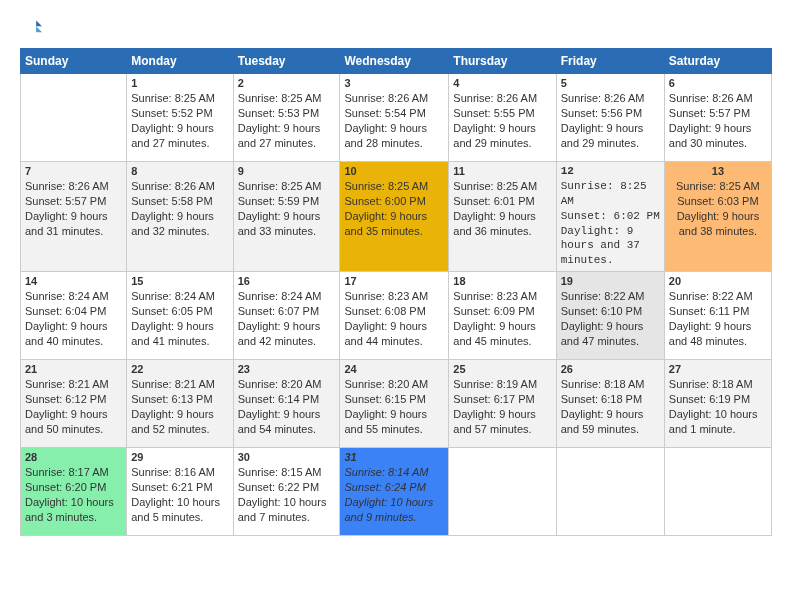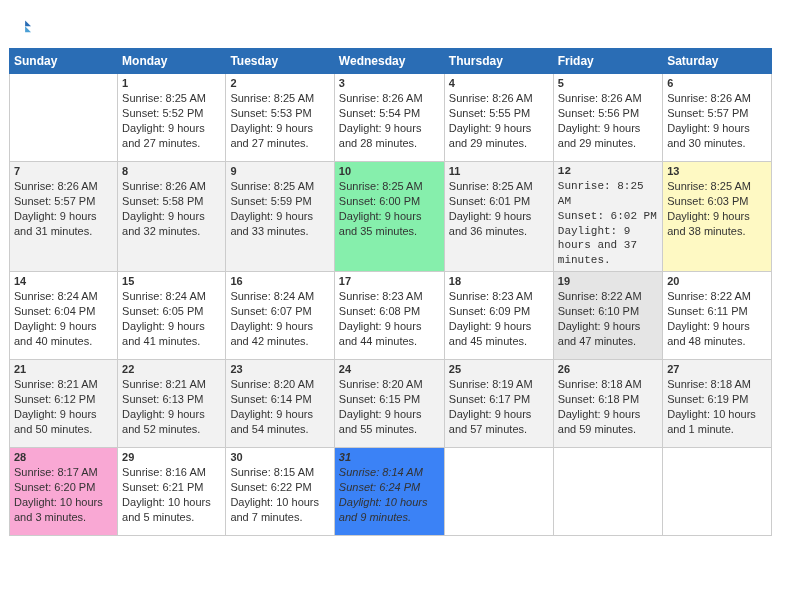--- a/index.html
+++ b/index.html
@@ -6,21 +6,21 @@
     body {
       width: 792px;
       height: 612px;
       font-family: Arial, sans-serif;
       background: #fff;
       overflow: hidden;
     }
     .container {
       width: 792px;
       height: 536px;
-      padding: 16px 20px 10px 9px;
+      padding: 16px 20px 10px 20px;
     }
     .header {
       display: flex;
       align-items: flex-start;
       justify-content: space-between;
       margin-bottom: 10px;
     }
     .logo {
       display: flex;
       align-items: center;
@@ -190,21 +190,21 @@
         </div>
       </td>
           <td style="background-color: rgb(242, 242, 242);">
         <span class="day-num">9</span>
         <div class="day-info">
           <span>Sunrise: 8:25 AM</span><br>
           <span>Sunset: 5:59 PM</span><br>
           <span>Daylight: 9 hours and 33 minutes.</span>
         </div>
       </td>
-          <td style="background-color: #86efac; margin-left: 36px;">
+          <td style="background-color: #eab308; margin-left: 36px;">
         <span class="day-num">10</span>
         <div class="day-info">
           <span>Sunrise: 8:25 AM</span><br>
           <span>Sunset: 6:00 PM</span><br>
           <span>Daylight: 9 hours and 35 minutes.</span>
         </div>
       </td>
           <td style="background-color: rgb(242, 242, 242);">
         <span class="day-num">11</span>
         <div class="day-info">
@@ -214,21 +214,21 @@
         </div>
       </td>
           <td style="background-color: rgb(242, 242, 242); font-family: Liberation Mono, monospace;">
         <span class="day-num">12</span>
         <div class="day-info">
           <span>Sunrise: 8:25 AM</span><br>
           <span>Sunset: 6:02 PM</span><br>
           <span>Daylight: 9 hours and 37 minutes.</span>
         </div>
       </td>
-          <td style="background-color: #fef9c3;">
+          <td style="background-color: #fdba74; text-align: center;">
         <span class="day-num">13</span>
         <div class="day-info">
           <span>Sunrise: 8:25 AM</span><br>
           <span>Sunset: 6:03 PM</span><br>
           <span>Daylight: 9 hours and 38 minutes.</span>
         </div>
       </td>
         </tr>
         <tr>
           <td style="background-color: rgb(255, 255, 255);">
@@ -340,21 +340,21 @@
           <td style="background-color: rgb(242, 242, 242);">
         <span class="day-num">27</span>
         <div class="day-info">
           <span>Sunrise: 8:18 AM</span><br>
           <span>Sunset: 6:19 PM</span><br>
           <span>Daylight: 10 hours and 1 minute.</span>
         </div>
       </td>
         </tr>
         <tr>
-          <td style="background-color: #f9a8d4;">
+          <td style="background-color: #86efac;">
         <span class="day-num">28</span>
         <div class="day-info">
           <span>Sunrise: 8:17 AM</span><br>
           <span>Sunset: 6:20 PM</span><br>
           <span>Daylight: 10 hours and 3 minutes.</span>
         </div>
       </td>
           <td style="background-color: rgb(255, 255, 255);">
         <span class="day-num">29</span>
         <div class="day-info">

